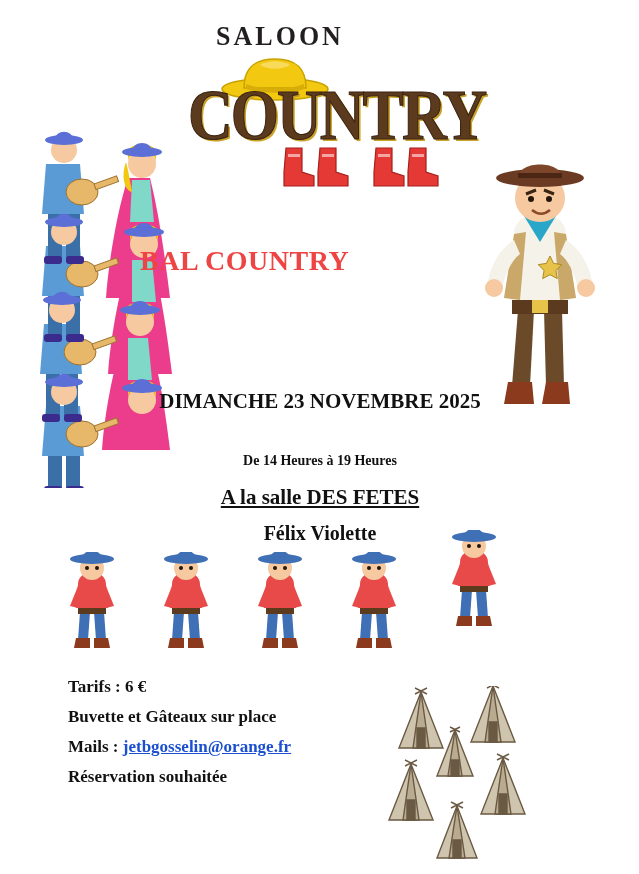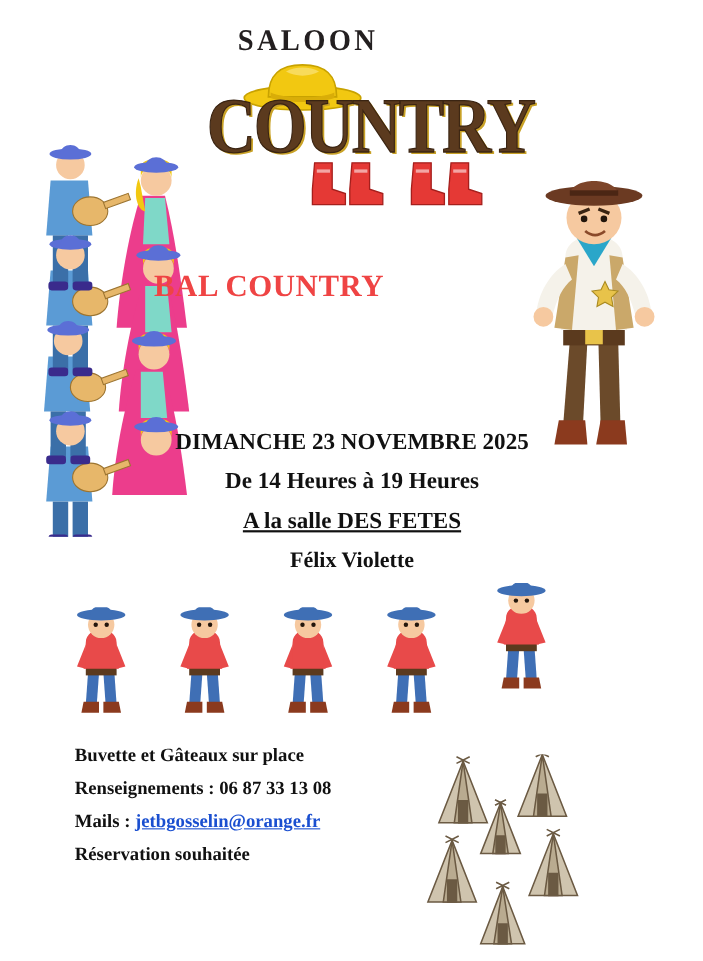--- a/index.html
+++ b/index.html
@@ -111,21 +111,21 @@
     color: #111111;
   }
   .lines .l {
     font-family: "Liberation Serif", serif;
     font-weight: bold;
     font-size: 21px;
     line-height: 36px;
     white-space: nowrap;
   }
   .lines .l.l1 { font-size: 21px; margin-top: 48px; }
-  .lines .l.l2 { font-size: 21px; }
+  .lines .l.l2 { font-size: 14px; margin-top: 24px; }
   .lines .l.l3 { font-size: 21px; text-decoration: underline; }
   .lines .l.l4 { font-size: 20px; }
   .lines .l.l5 { font-size: 20px; }
 
   
   .cowboy-row {
     position: absolute;
     left: 60px;
     top: 530px;
     width: 460px;
@@ -424,22 +424,22 @@
       <path d="M46 34 L54 54 L46 56 Z" fill="#e84a4a"></path>
       <circle cx="32" cy="16" r="12" fill="#f6c9a0"></circle>
       <circle cx="27" cy="16" r="2" fill="#23160c"></circle>
         <circle cx="37" cy="16" r="2" fill="#23160c"></circle>
       <ellipse cx="32" cy="7" rx="22" ry="5" fill="#3f6fb5"></ellipse>
       <path d="M22 7 C22 -4 42 -4 42 7 Z" fill="#3f6fb5"></path>
     </svg>
   </div>
 
   <div class="info">
+    <div class="row">Tarifs : 6 €</div>
     <div class="row">Buvette et Gâteaux sur place</div>
-    <div class="row">Renseignements :  06 87 33 13 08</div>
     <div class="row">
       <span class="mail-label">Mails : </span><span class="mail-link">jetbgosselin@orange.fr</span>
     </div>
     <div class="row last">Réservation souhaitée</div>
   </div>
 
   <svg class="tipis" viewBox="0 0 180 175">
     <g stroke="#6b5a43" stroke-width="1.4">
 
       <g transform="translate(14,6)">

